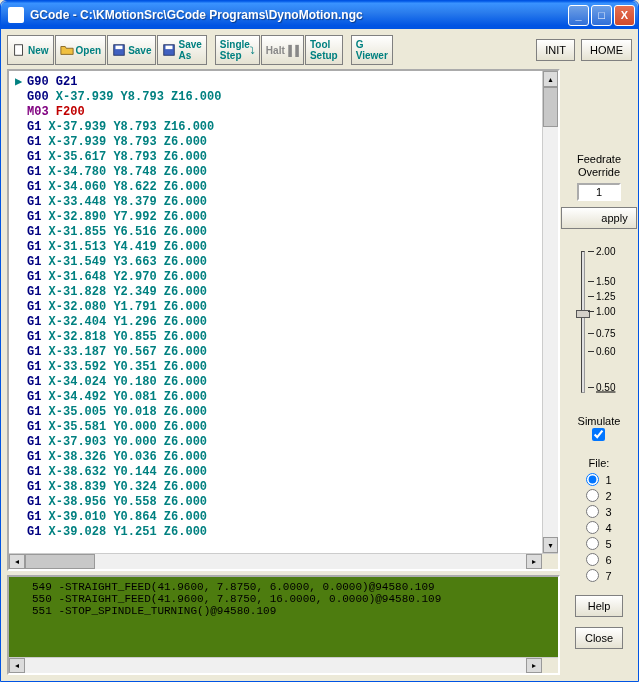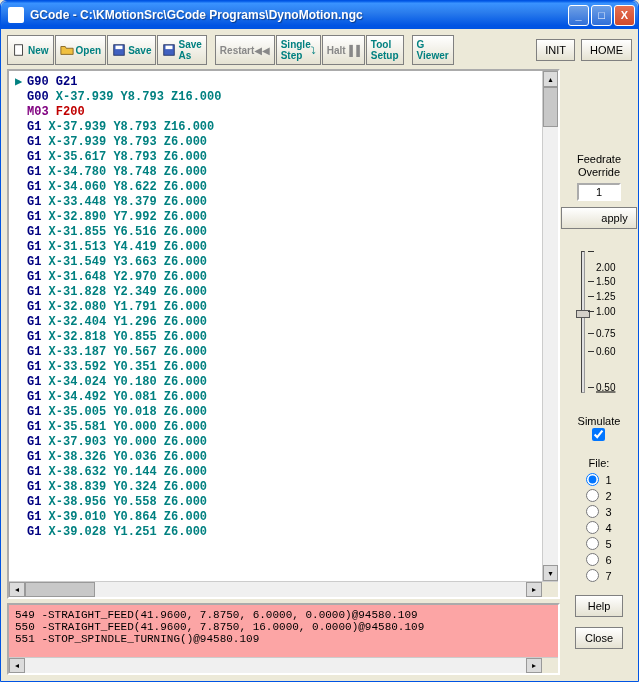--- a/index.html
+++ b/index.html
@@ -29,21 +29,21 @@
 .m03 { color: #800080; }
 .feed { color: #c00000; }
 .vscroll { position: absolute; right: 0; top: 0; bottom: 16px; width: 16px; background: #f0f0f0; border-left: 1px solid #ccc; }
 .vscroll .up, .vscroll .down { height: 16px; background: #dcdcdc; border: 1px solid #999; display: flex; align-items: center; justify-content: center; font-size: 8px; }
 .vscroll .thumb { background: #c8c8c8; border: 1px solid #999; height: 40px; }
 .hscroll { height: 16px; background: #f0f0f0; border-top: 1px solid #ccc; display: flex; }
 .hscroll .lft, .hscroll .rgt { width: 16px; background: #dcdcdc; border: 1px solid #999; display: flex; align-items: center; justify-content: center; font-size: 8px; }
 .hscroll .hthumb { width: 70px; background: #c8c8c8; border: 1px solid #999; }
 .hscroll .corner { width: 16px; background: #ece9d8; }
 .hscroll .track { flex: 1; }
-.log-wrap { height: 72px; border: 2px inset #fff; background: #fca5a5; position: relative; }
+.log-wrap { height: 100px; border: 2px inset #fff; background: #4d7c0f; position: relative; padding-left: 17px; }
 .log-area { font-family: "Courier New", monospace; font-size: 11px; padding: 4px 6px; white-space: pre; }
 .right { width: 66px; display: flex; flex-direction: column; align-items: center; padding-top: 84px; font-size: 11px; }
 .lbl { text-align: center; line-height: 13px; }
 .ov-in { width: 44px; border: 2px inset #fff; background: #fff; text-align: center; margin-top: 4px; padding: 1px 0; }
 .apply-btn { margin-top: 6px; padding-left: 39px; }
 .slider { width: 46px; height: 150px; margin-top: 18px; position: relative; }
 .slider .track { position: absolute; left: 5px; top: 4px; bottom: 4px; width: 4px; background: #e0e0e0; border: 1px inset #999; }
 .slider .tick { position: absolute; left: 12px; width: 6px; height: 1px; background: #333; }
 .slider .ticklbl { position: absolute; left: 20px; font-size: 10px; transform: translateY(-50%); }
 .slider .handle { position: absolute; left: 0; width: 14px; height: 8px; background: #d4d0c8; border: 1px solid #555; }
@@ -90,24 +90,20 @@
     <div class="tbtn">
         <svg class="ic" viewBox="0 0 16 16">
           <rect x="2" y="2" width="12" height="12" fill="#4060c0" stroke="#203060"></rect>
           <rect x="4" y="3" width="8" height="4" fill="#fff"></rect>
         </svg>
         <span class="tbtn-txt" style="white-space:pre">Save
 As</span>
       </div>
     <div style="width:6px"></div>
     <div class="tbtn">
-        <span class="tbtn-txt" style="color:#888;white-space:pre">Restart</span>
-        <span style="color:#888">◀◀</span>
-      </div>
-    <div class="tbtn">
         <span class="tbtn-txt" style="white-space:pre">Single
 Step</span>
         <span style="color:#008080">⤵</span>
       </div>
     <div class="tbtn">
         <span class="tbtn-txt" style="color:#888;white-space:pre">Halt</span>
         <span style="color:#888">▐▐</span>
       </div>
     <div class="tbtn">
         <span class="tbtn-txt" style="white-space:pre">Tool
@@ -157,21 +153,21 @@
 
     <div class="right">
       <div class="lbl">Feedrate</div>
       <div class="lbl">Override</div>
       <div class="ov-in">1</div>
       <button class="btn-flat apply-btn">apply</button>
       <div class="slider" id="slider">
         <div class="track"></div>
         <div class="handle" style="top:63px"></div>
       <div class="tick" style="top: 4px;"></div>
-          <div class="ticklbl" style="top: 20px;">2.00</div>
+          <div class="ticklbl" style="top: 4px;">2.00</div>
           <div class="tick" style="top: 34px;"></div>
           <div class="ticklbl" style="top: 34px;">1.50</div>
           <div class="tick" style="top: 49px;"></div>
           <div class="ticklbl" style="top: 49px;">1.25</div>
           <div class="tick" style="top: 64px;"></div>
           <div class="ticklbl" style="top: 64px;">1.00</div>
           <div class="tick" style="top: 86px;"></div>
           <div class="ticklbl" style="top: 86px; text-align: right;">0.75</div>
           <div class="tick" style="top: 104px;"></div>
           <div class="ticklbl" style="top: 104px;">0.60</div>

